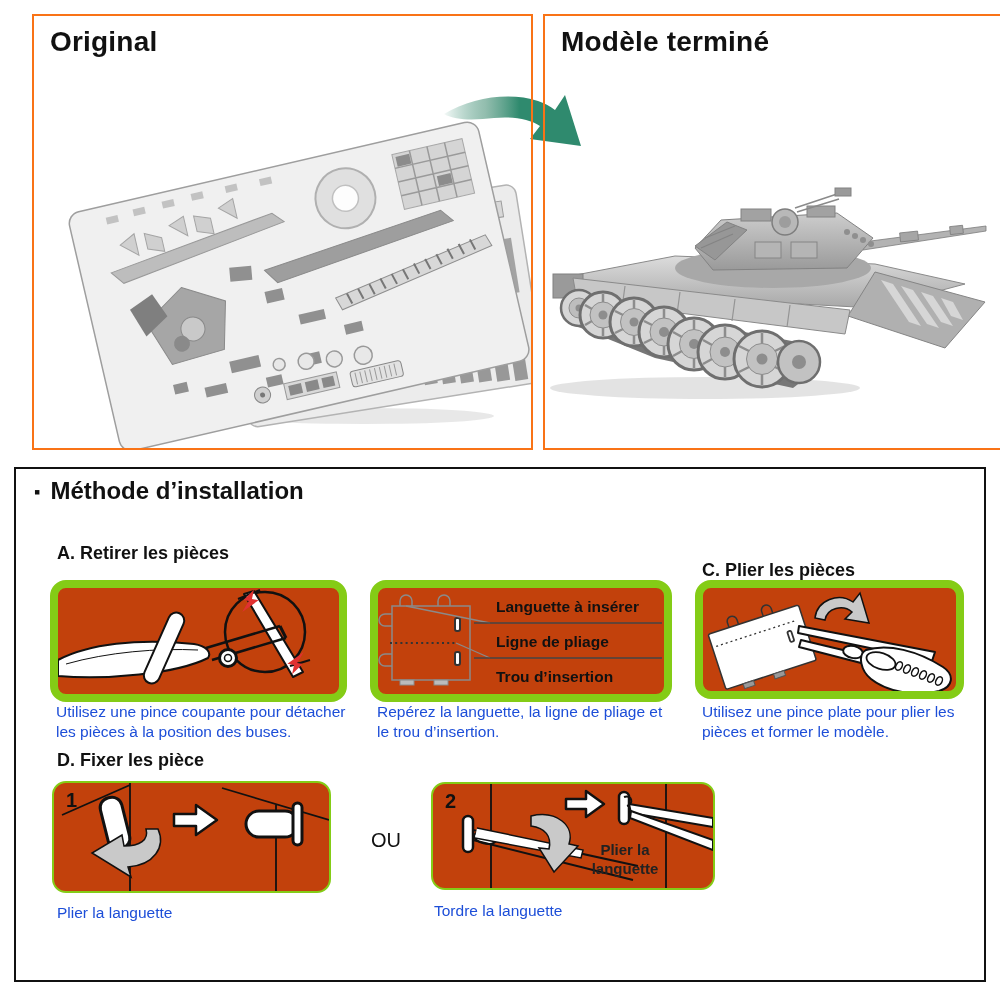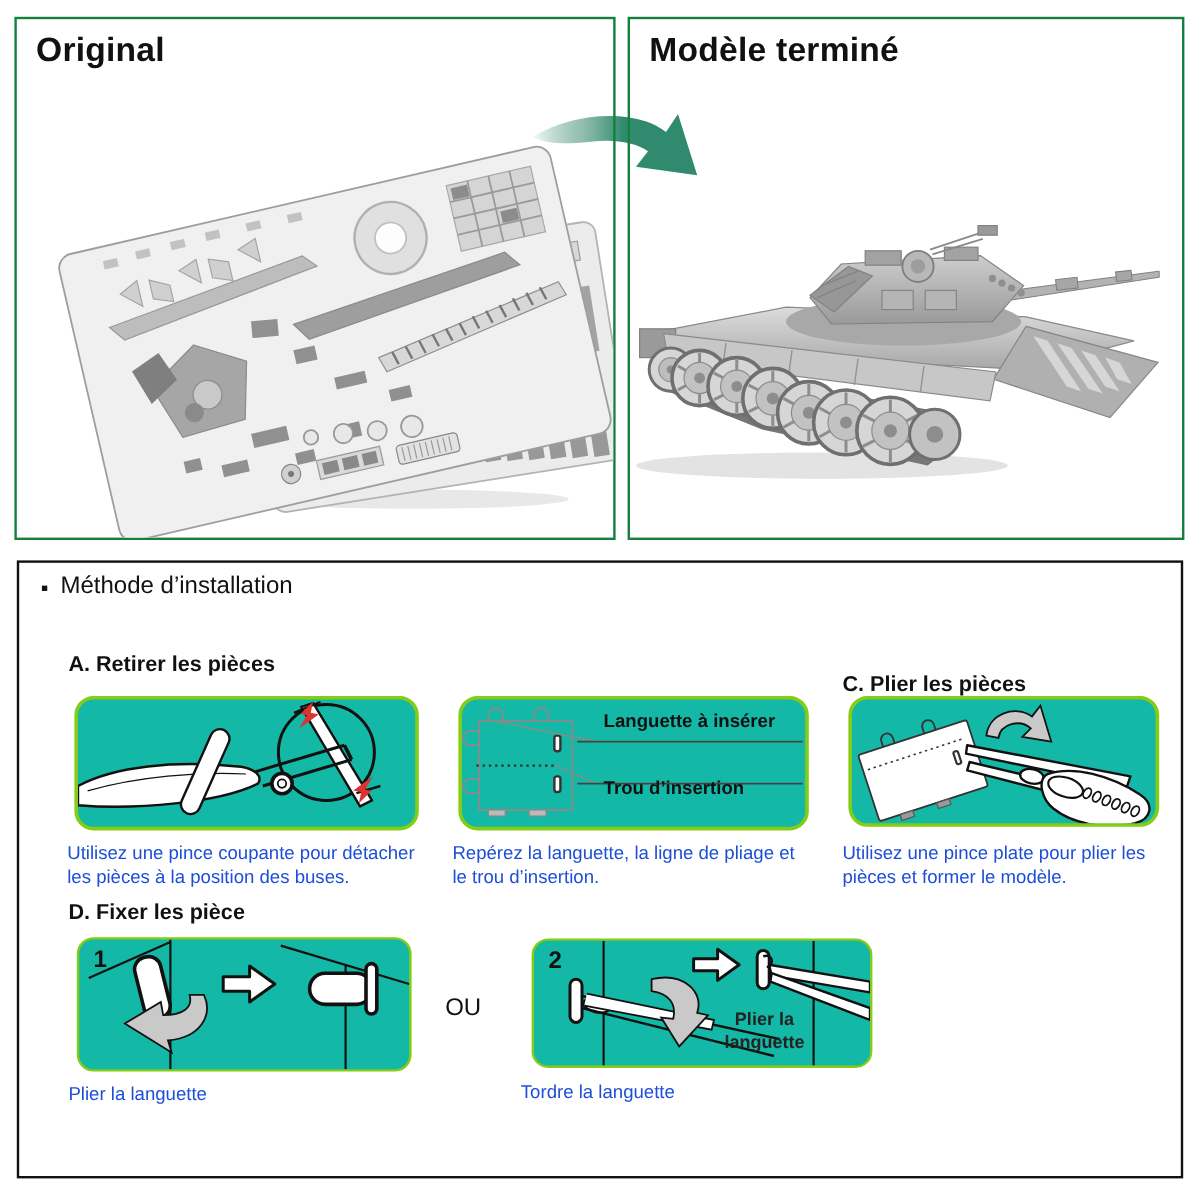--- a/index.html
+++ b/index.html
@@ -1,28 +1,28 @@
 <!DOCTYPE html>
 <html><head>
 <meta charset="utf-8">
 <style>
   html,body{margin:0;padding:0;background:#fff;}
   #page{position:relative;width:1000px;height:1000px;background:#fff;overflow:hidden;
         font-family:"Liberation Sans",sans-serif;color:#111;}
-  .panel{position:absolute;border:2px solid #15803d;background:transparent;z-index:2;}
+  .panel{position:absolute;border:2px solid #f97316;background:transparent;z-index:2;margin-left:20px;}
   #panel-original{left:12px;top:14px;width:497px;height:432px;}
   #panel-finished{left:523px;top:14px;width:460px;height:432px;}
   .panel-title{position:absolute;left:16px;top:10px;font-size:28px;font-weight:bold;letter-spacing:.2px;}
   #green-arrow{position:absolute;left:438px;top:76px;width:152px;height:110px;z-index:1;}
   #panel-method{left:14px;top:467px;width:968px;height:511px;border:2px solid #111;position:absolute;background:#fff;}
   .method-titlerow{position:absolute;left:18px;top:8px;display:flex;align-items:center;gap:10px;}
   .bullet{font-size:18px;line-height:1;transform:translateY(1px);}
-  .method-title{font-size:20px;font-weight:normal;}
+  .method-title{font-size:24px;font-weight:bold;}
   .step-heading{position:absolute;font-size:18px;font-weight:bold;white-space:nowrap;}
-  .step-box{position:absolute;border:3px solid #84cc16;border-radius:16px;background:#14b8a6;margin-left:12px;}
+  .step-box{position:absolute;border:8px solid #84cc16;border-radius:16px;background:#c2410c;}
   .caption{position:absolute;font-size:15.5px;line-height:1.32;color:#1d4ed8;}
   .num{position:absolute;left:12px;top:6px;font-size:20px;font-weight:bold;}
   .or{position:absolute;font-size:20px;font-weight:normal;}
   .b-label{position:absolute;left:118px;width:170px;height:37px;display:flex;align-items:center;
            font-size:15.5px;font-weight:bold;color:#111;}
   .d2-text{position:absolute;left:152px;top:57px;width:80px;text-align:center;
            font-size:15px;font-weight:bold;line-height:1.25;color:#222;}
   svg{display:block;}
   .fill-box{position:absolute;left:0;top:0;width:100%;height:100%;}
 </style>
@@ -277,21 +277,22 @@
         <rect x="56" y="92" width="14" height="5" fill="#bbb" stroke="#8a8a8a"></rect>
         <rect x="77" y="30" width="5" height="13" rx="2" fill="#fff" stroke="#333" stroke-width="2"></rect>
         <rect x="77" y="64" width="5" height="13" rx="2" fill="#fff" stroke="#333" stroke-width="2"></rect>
         <path d="M12,55 H78" stroke="#333" stroke-width="1.8" stroke-dasharray="2,3.2"></path>
         <path d="M28,18 L112,35" stroke="#8a8a8a" stroke-width="1.3"></path>
         <path d="M78,55 L112,70" stroke="#8a8a8a" stroke-width="1.3"></path>
         <path d="M96,35 H284" stroke="#444" stroke-width="1.5"></path>
         <path d="M96,70 H284" stroke="#444" stroke-width="1.5"></path>
       </svg>
       <div class="b-label" style="top:0px;">Languette à insérer</div>
-      <div class="b-label" style="top:56px;">Trou d’insertion</div>
+      <div class="b-label" style="top:35px;">Ligne de pliage</div>
+      <div class="b-label" style="top:70px;">Trou d’insertion</div>
     </div>
     <div class="caption" style="left:361px;top:233px;width:300px;">Repérez la languette, la ligne de pliage et le trou d’insertion.</div>
 
     <div class="step-heading" style="left:686px;top:91px;">C. Plier les pièces</div>
     <div class="step-box" style="left:679px;top:111px;width:253px;height:103px;">
       <svg class="fill-box" viewBox="0 0 253 103">
         <g transform="rotate(-18 60 60)">
           <rect x="12" y="30" width="95" height="58" rx="2" fill="#fff" stroke="#333" stroke-width="1.5"></rect>
           <path d="M16,44 H100" stroke="#333" stroke-width="1.3" stroke-dasharray="2,3"></path>
           <path d="M34,30 V25 A5,5 0 0 1 44,25 V30 M70,30 V25 A5,5 0 0 1 80,25 V30" fill="none" stroke="#333" stroke-width="1.5"></path>

